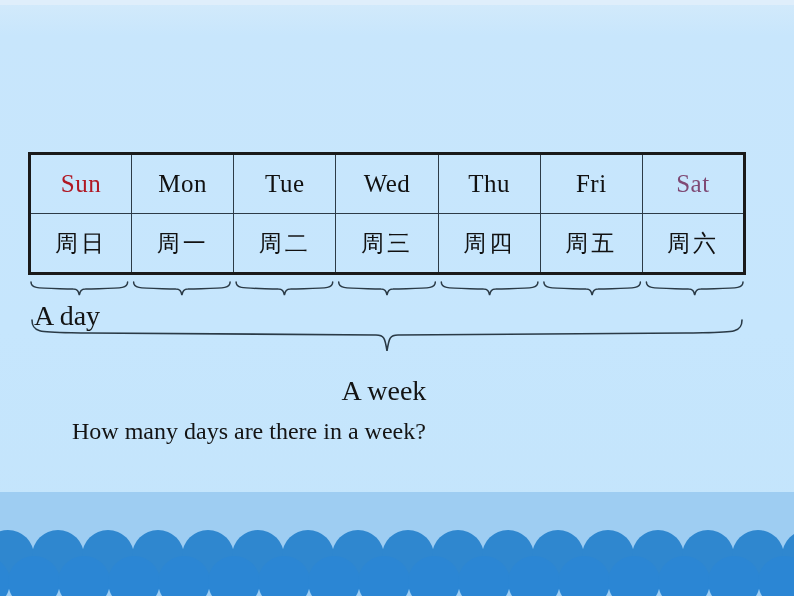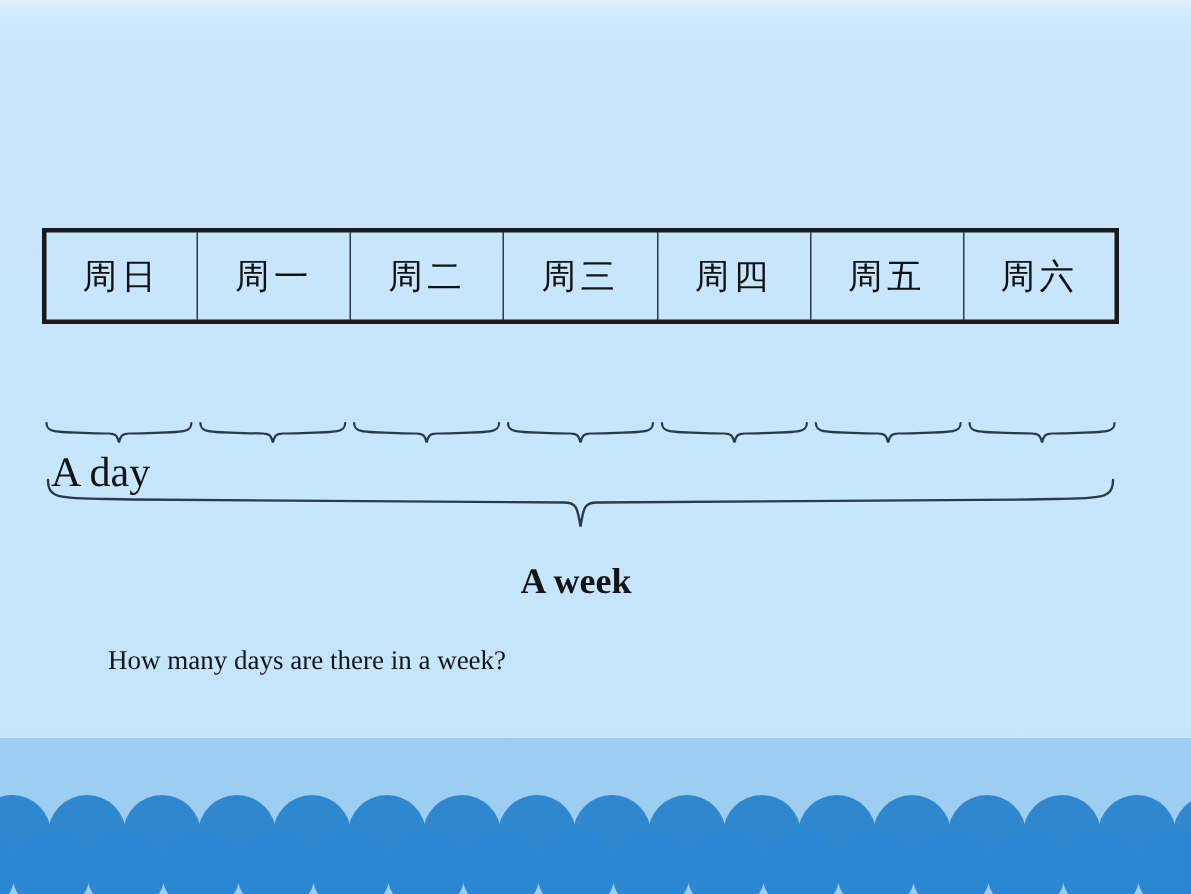--- a/index.html
+++ b/index.html
@@ -120,42 +120,50 @@
     font-size: 28px;
     color: #141414;
     white-space: nowrap;
   }
   #label-a-week {
     position: absolute;
     left: 0;
     top: 375px;
     width: 768px;
     text-align: center;
+    font-size: 28px;
+    color: #141414;
+  }
+  #question-line {
+    position: absolute;
+    left: 72px;
+    top: 418px;
     font-size: 24px;
-    color: #141414;
-    font-weight: bold;
-  }
-  #question-line {
-    position: absolute;
-    left: 72px;
-    top: 430px;
-    font-size: 18px;
     color: #141414;
     white-space: nowrap;
   }
 </style>
 </head>
 <body>
 
 <div id="slide">
 
   <div id="slide-topline"></div>
 
   <table id="week-table">
     <tbody>
+      <tr class="row-en" id="row-en">
+          <td style="color: rgb(176, 24, 36);">Sun</td>
+          <td style="color: rgb(17, 17, 17);">Mon</td>
+          <td style="color: rgb(17, 17, 17);">Tue</td>
+          <td style="color: rgb(17, 17, 17);">Wed</td>
+          <td style="color: rgb(17, 17, 17);">Thu</td>
+          <td style="color: rgb(17, 17, 17);">Fri</td>
+          <td style="color: rgb(127, 74, 117);">Sat</td>
+        </tr>
       <tr class="row-zh" id="row-zh">
           <td>周日</td>
           <td>周一</td>
           <td>周二</td>
           <td>周三</td>
           <td>周四</td>
           <td>周五</td>
           <td>周六</td>
         </tr>
     </tbody>

